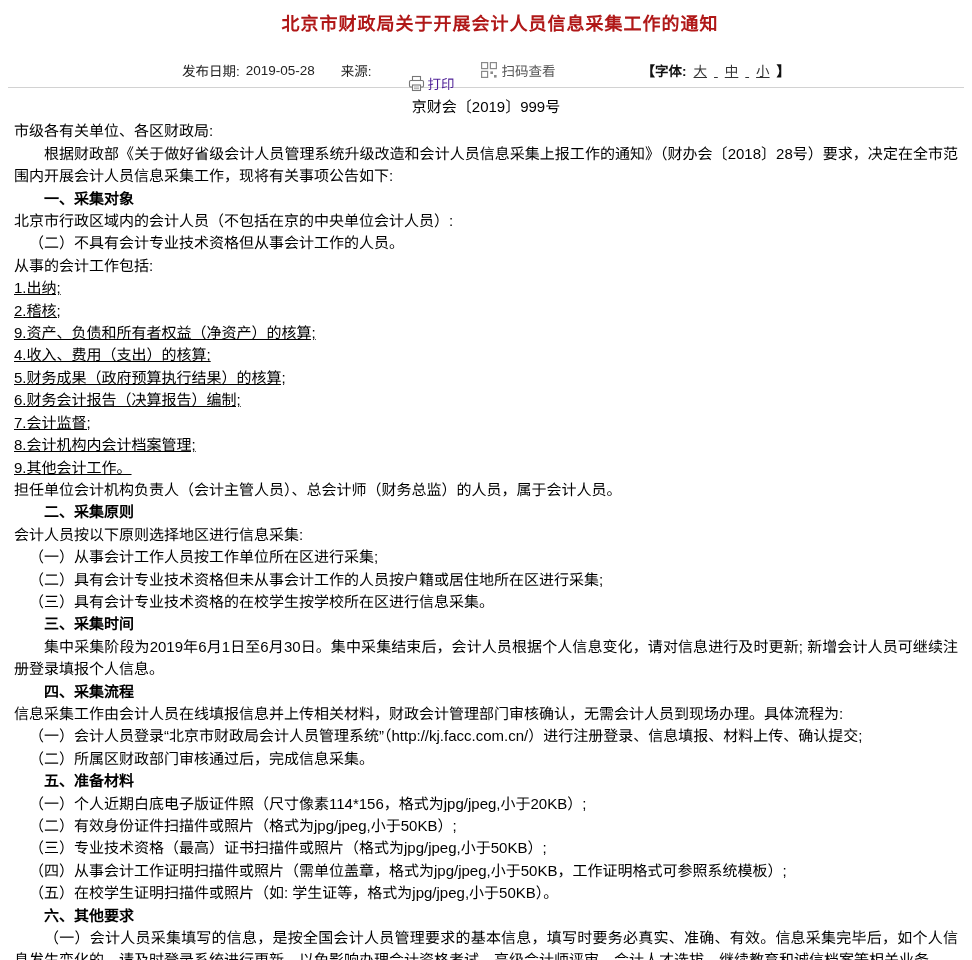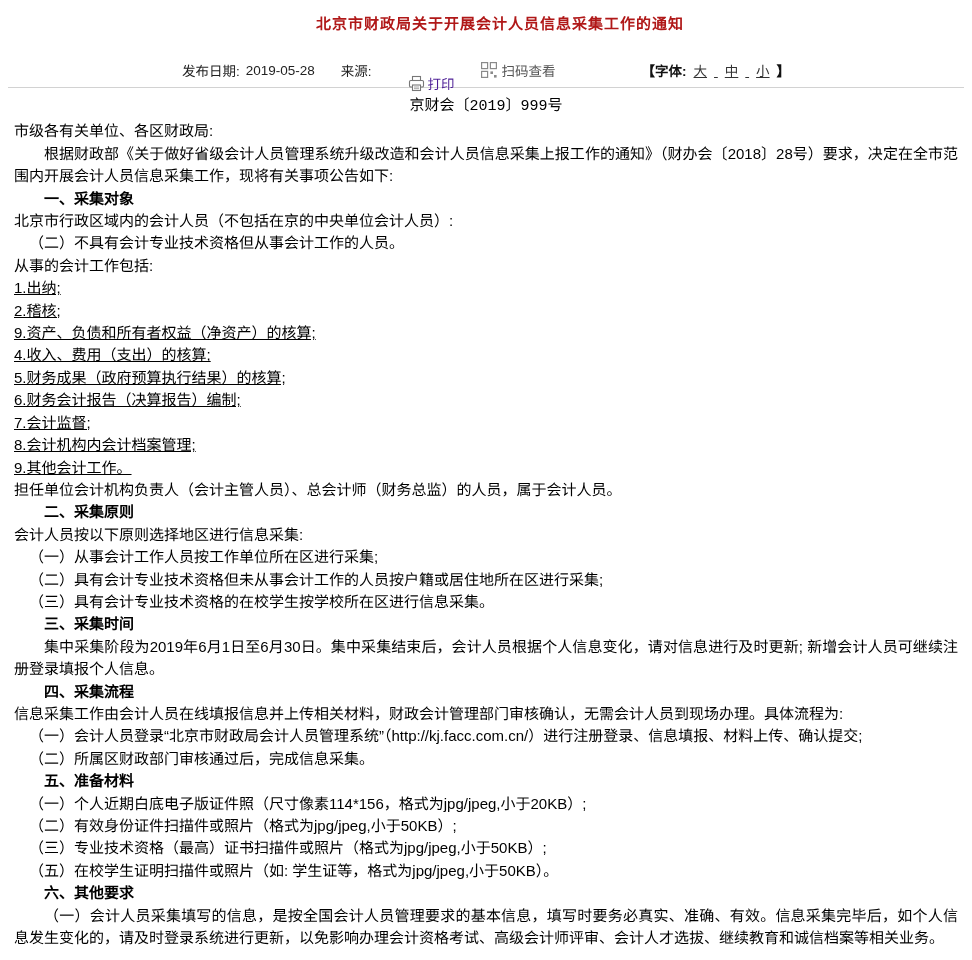--- a/index.html
+++ b/index.html
@@ -16,21 +16,21 @@
   }
 
   .page {
     width: 972px;
     box-sizing: border-box;
   }
 
   
   .doc-title {
     color: #b01818;
-    font-size: 15px;
+    font-size: 18px;
     font-weight: bold;
     text-align: center;
     letter-spacing: 1px;
     padding: 9px 0 0 0;
     line-height: 30px;
     margin-left: 28px;
   }
 
   
   .meta-bar {
@@ -78,21 +78,20 @@
   
   .content {
     font-size: 15px;
     line-height: 22.4px;
     padding: 8px 14px 0 14px;
     box-sizing: border-box;
   }
   .doc-number {
     text-align: center;
     margin-bottom: 2px;
-    font-family: Liberation Mono, monospace;
   }
   .salutation {
     text-indent: 0;
   }
   .para {
     text-indent: 2em;
     text-align: justify;
   }
   .section-head {
     text-indent: 2em;
@@ -205,20 +204,21 @@
           <div class="section-head">四、采集流程</div>
           <div class="plain">信息采集工作由会计人员在线填报信息并上传相关材料，财政会计管理部门审核确认，无需会计人员到现场办理。具体流程为:</div>
           <div class="item">（一）会计人员登录“北京市财政局会计人员管理系统”（http://kj.facc.com.cn/）进行注册登录、信息填报、材料上传、确认提交;</div>
           <div class="item">（二）所属区财政部门审核通过后，完成信息采集。</div>
         </div>
         <div>
           <div class="section-head">五、准备材料</div>
           <div class="item">（一）个人近期白底电子版证件照（尺寸像素114*156，格式为jpg/jpeg,小于20KB）;</div>
           <div class="item">（二）有效身份证件扫描件或照片（格式为jpg/jpeg,小于50KB）;</div>
           <div class="item">（三）专业技术资格（最高）证书扫描件或照片（格式为jpg/jpeg,小于50KB）;</div>
+          <div class="item">（四）从事会计工作证明扫描件或照片（需单位盖章，格式为jpg/jpeg,小于50KB，工作证明格式可参照系统模板）;</div>
           <div class="item">（五）在校学生证明扫描件或照片（如: 学生证等，格式为jpg/jpeg,小于50KB）。</div>
         </div>
         <div>
           <div class="section-head">六、其他要求</div>
           <div class="para">（一）会计人员采集填写的信息，是按全国会计人员管理要求的基本信息，填写时要务必真实、准确、有效。信息采集完毕后，如个人信息发生变化的，请及时登录系统进行更新，以免影响办理会计资格考试、高级会计师评审、会计人才选拔、继续教育和诚信档案等相关业务。</div>
         </div>
       </div>
 
   </div>
 

